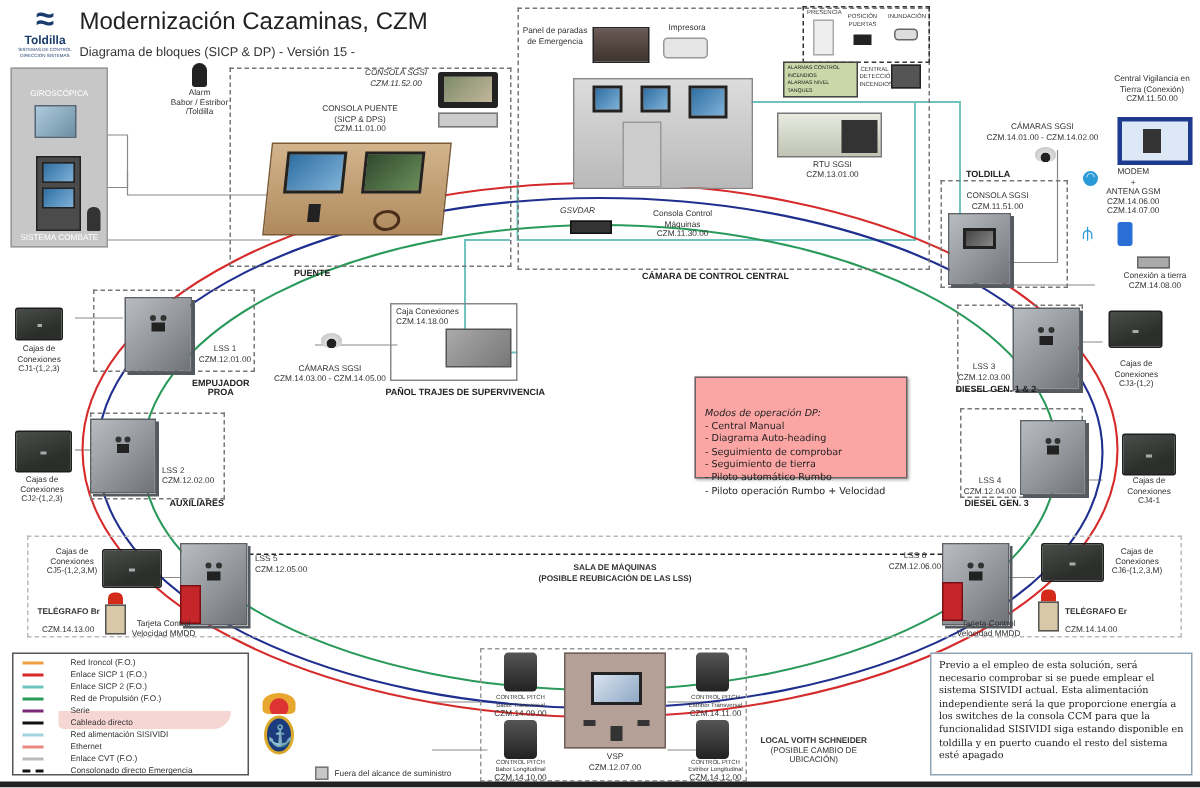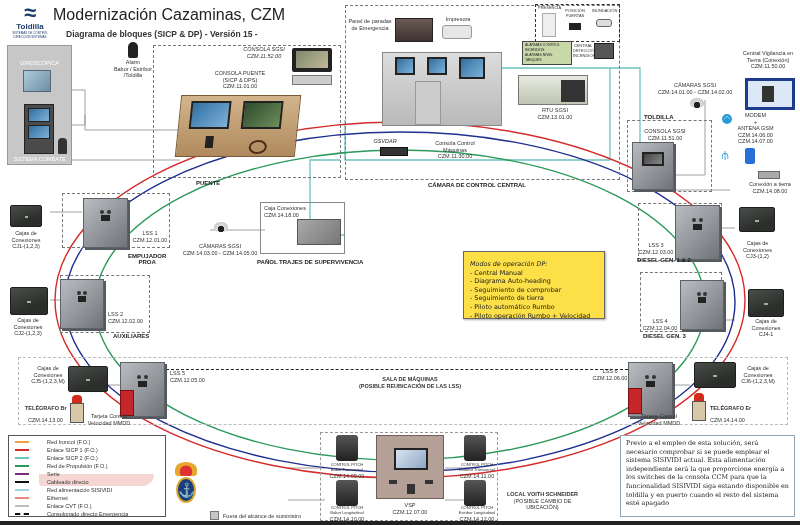--- a/index.html
+++ b/index.html
@@ -16,21 +16,21 @@
   .cabinet .knobs::before, .cabinet .knobs::after { content: ""; position: absolute; top: 0; width: 4px; height: 4px; border-radius: 50%; background: #333; }
   .cabinet .knobs::before { left: 0; } .cabinet .knobs::after { right: 0; }
   .cabinet .disp { position: absolute; left: 40%; top: 34%; width: 20%; height: 6px; background: #222; }
   .jbox { position: absolute; background: linear-gradient(160deg, #4a4e4a 0%, #2b2e2b 70%); border: 1px solid #1d1f1d; border-radius: 2px; }
   .jbox::after { content: ""; position: absolute; left: 45%; top: 50%; width: 10%; height: 2px; background: #aaa; }
   .gray-panel { position: absolute; background: #c7c7c7; border: 1px solid #999; }
   .screen { position: absolute; background: linear-gradient(135deg, #2f6fa3, #7fb2d8); border: 2px solid #222; }
   .legend-box { position: absolute; border: 1px solid #555; background: #fff; }
   .legend-row { position: absolute; left: 6px; display: flex; align-items: center; height: 8px; font-size: 5.5px; color: #333; }
   .legend-swatch { width: 14px; height: 2px; margin-right: 18px; }
-  .dp-box { position: absolute; border: 1px solid #666; background: #fde047; padding: 8px 6px; box-shadow: 1px 1px 2px #aaa; }
+  .dp-box { position: absolute; border: 1px solid #666; background: #fca5a5; padding: 19px 6px; box-shadow: 1px 1px 2px #aaa; }
   .dp-box div { font-family: "DejaVu Sans", sans-serif; font-size: 6.4px; line-height: 8.6px; color: #222; white-space: nowrap; }
   .note-box { position: absolute; border: 1px solid #8fa3b3; background: #fff; padding: 3px 5px; font-family: "DejaVu Serif", serif; font-size: 6.4px; line-height: 8.6px; color: #222; }
   .camera { position: absolute; width: 14px; height: 10px; border-radius: 50% 50% 40% 40%; background: radial-gradient(circle at 50% 70%, #222 30%, #ddd 35%, #bbb 100%); }
   svg { position: absolute; left: 0; top: 0; }
 </style>
 </head>
 <body>
 
 <svg width="800" height="525">
 
@@ -66,21 +66,21 @@
   </g>
 </svg>
 
 <div class="abs" style="left:8px;top:4px;width:44px;height:42px;text-align:center;">
   <div style="font-size:22px;line-height:18px;color:#1b3d6e;font-weight:bold;">≈</div>
   <div style="font-size:8px;font-weight:bold;color:#1b3d6e;">Toldilla</div>
   <div style="font-size:3px;color:#1b3d6e;">SISTEMAS DE CONTROL</div>
   <div style="font-size:3px;color:#1b3d6e;">DIRECCION SISTEMAS</div>
 </div>
 <div class="abs" style="left:53px;top:6px;font-size:16px;color:#222;white-space:nowrap;">Modernización Cazaminas, CZM</div>
-<div class="abs" style="left:66px;top:29px;font-size:8.5px;font-weight:bold;color:#333;white-space:nowrap;">Diagrama de bloques (SICP &amp; DP) - Versión 15 -</div>
+<div class="abs" style="left:53px;top:29px;font-size:8.5px;font-weight:normal;color:#333;white-space:nowrap;">Diagrama de bloques (SICP &amp; DP) - Versión 15 -</div>
 
 <div class="gray-panel" style="left:7px;top:45px;width:65px;height:120px;">
   <div class="lbl" style="left:0;width:100%;top:14px;color:#fff;">GIROSCÓPICA</div>
   <div class="abs" style="left:15px;top:24px;width:28px;height:22px;background:linear-gradient(135deg,#aecbdc,#6d8ea3);border:1px solid #567;"></div>
   <div class="abs" style="left:16px;top:58px;width:30px;height:50px;background:#4b4b4b;border:1px solid #222;">
     <div class="screen" style="left:3px;top:3px;width:22px;height:14px;border-width:1px;"></div>
     <div class="screen" style="left:3px;top:20px;width:22px;height:14px;border-width:1px;"></div>
   </div>
   <div class="abs" style="left:50px;top:92px;width:9px;height:16px;background:#333;border-radius:4px 4px 1px 1px;"></div>
   <div class="lbl" style="left:0;width:100%;top:110px;color:#fff;">SISTEMA COMBATE</div>

